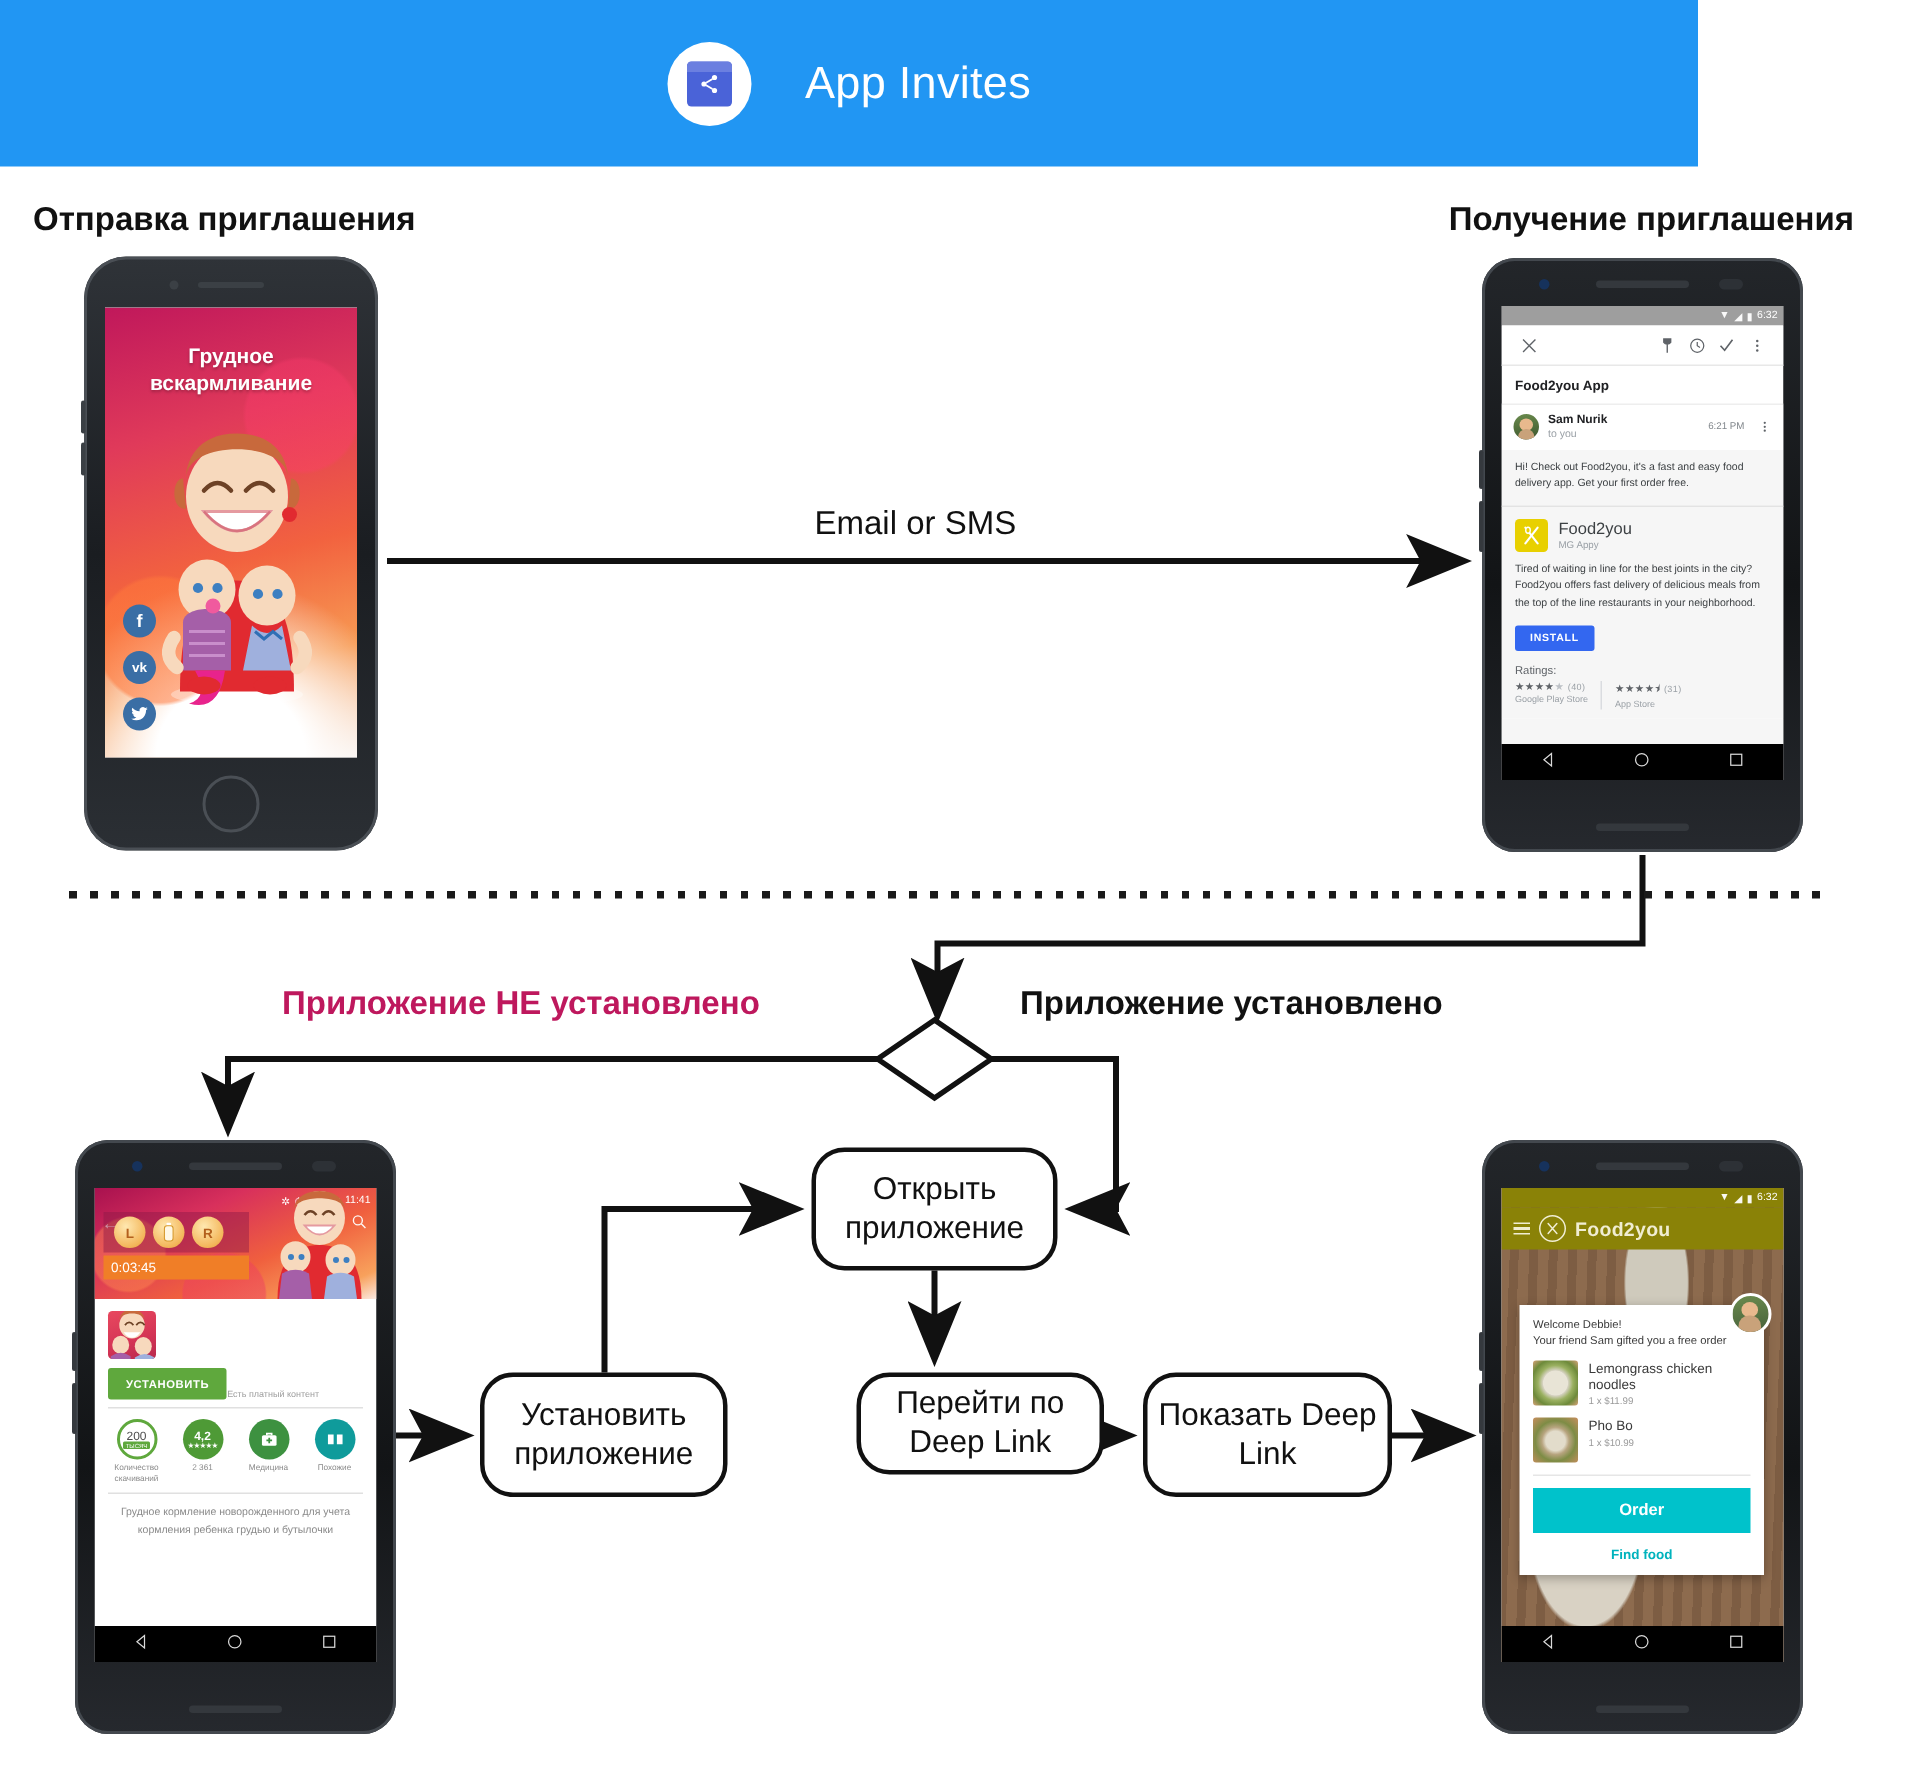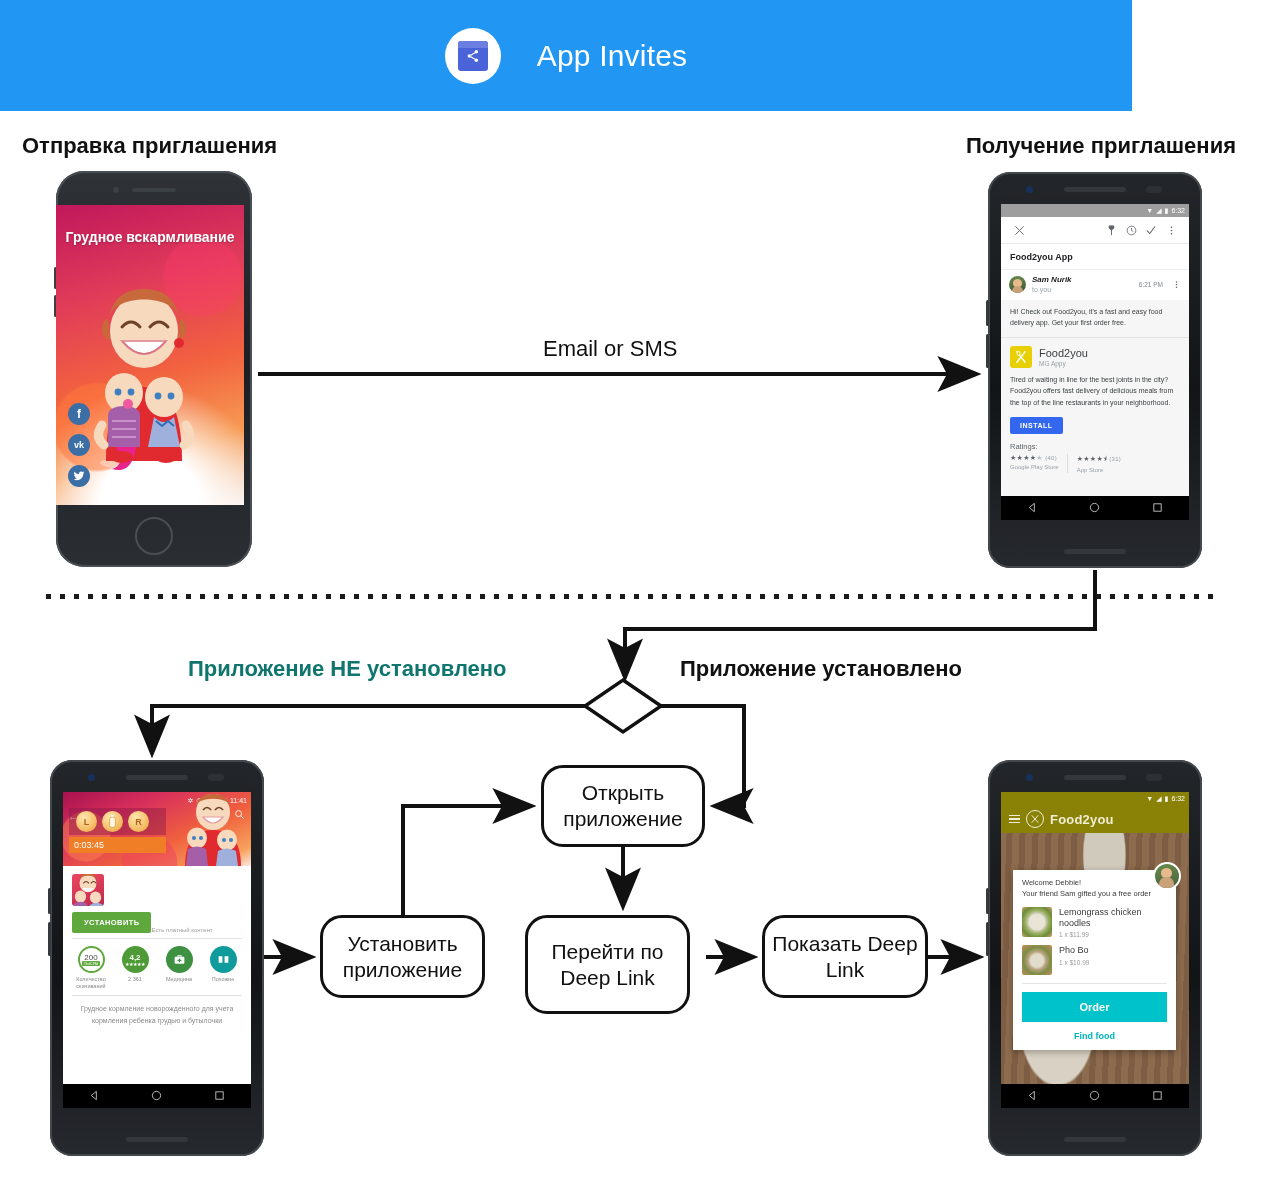--- a/index.html
+++ b/index.html
@@ -38,21 +38,21 @@
     width:196px;height:396px;border-radius:28px;
     background:linear-gradient(180deg,#2f3338 0%,#1a1d21 50%,#2b2f34 100%);
     box-shadow:0 0 0 2px #4a4f55 inset;
     padding:0;box-sizing:border-box;
   }
   .iphone .speaker{position:absolute;left:50%;top:17px;transform:translateX(-50%);
     width:44px;height:4px;border-radius:2px;background:#3b4045;}
   .iphone .cam{position:absolute;left:57px;top:16px;width:6px;height:6px;border-radius:50%;background:#3b4045;}
   .iphone .home{position:absolute;left:50%;bottom:12px;transform:translateX(-50%);
     width:34px;height:34px;border-radius:50%;border:2px solid #4a4f55;}
-  .iphone .screen{position:absolute;left:0;top:34px;width:188px;height:300px;overflow:hidden;background:#fff;}
+  .iphone .screen{position:absolute;left:14px;top:34px;width:168px;height:300px;overflow:hidden;background:#fff;}
   .iphone .sidebtn{position:absolute;left:-2px;width:3px;border-radius:2px;background:#3b4045;}
 
   
   .nexus{
     width:214px;height:396px;border-radius:22px;
     background:linear-gradient(180deg,#23262a 0%,#121416 55%,#26292e 100%);
     box-shadow:0 0 0 2px #43484e inset;
   }
   .nexus .speaker-top{position:absolute;left:50%;top:15px;transform:translateX(-50%);
     width:62px;height:5px;border-radius:3px;background:#34383d;}
@@ -97,21 +97,21 @@
   .gm-body{background:#fff;height:100%;display:flex;flex-direction:column;}
   .gm-toolbar{height:26px;display:flex;align-items:center;padding:0 8px;gap:0;border-bottom:1px solid #e8e8e8;background:#fff;}
   .gm-toolbar .sp{flex:1;}
   .gm-ic{width:20px;display:flex;align-items:center;justify-content:center;color:#5f6368;}
   .gm-subject{font-size:9px;font-weight:bold;color:#202124;padding:8px 9px 7px;border-bottom:1px solid #eee;}
   .gm-sender{display:flex;align-items:center;gap:6px;padding:5px 8px 6px;background:#fff;}
   .gm-avatar{width:17px;height:17px;border-radius:50%;flex:0 0 auto;overflow:hidden;
     background:linear-gradient(170deg,#6b8b4e 0%,#4e6b39 60%,#3d5530 100%);position:relative;}
   .gm-avatar::before{content:"";position:absolute;left:4px;top:3px;width:9px;height:8px;border-radius:50% 50% 45% 45%;background:#e8b98d;}
   .gm-avatar::after{content:"";position:absolute;left:3px;top:10px;width:11px;height:8px;border-radius:6px 6px 0 0;background:#c9a27a;}
-  .gm-sname{font-size:8px;font-weight:bold;color:#202124;line-height:1.3;font-style:italic;}
+  .gm-sname{font-size:8px;font-weight:bold;color:#202124;line-height:1.3;}
   .gm-sto{font-size:7px;color:#9aa0a6;line-height:1.3;}
   .gm-time{font-size:6.5px;color:#80868b;margin-left:auto;padding-right:3px;}
   .gm-msg{font-size:7px;color:#3c4043;line-height:1.55;padding:7px 9px 8px;background:#f6f6f6;}
   .gm-card{background:#f6f6f6;padding:0 9px 6px;border-top:1px solid #e3e3e3;margin:0 0 0 0;}
   .gm-approw{display:flex;align-items:center;gap:7px;padding:8px 0 4px;}
   .gm-appicon{width:22px;height:22px;border-radius:3px;background:#e8d000;
     display:flex;align-items:center;justify-content:center;flex:0 0 auto;}
   .gm-appname{font-size:11px;color:#3c4043;line-height:1.15;}
   .gm-appdev{font-size:6.5px;color:#9aa0a6;}
   .gm-appdesc{font-size:7px;color:#3c4043;line-height:1.6;padding:2px 0 6px;}
@@ -124,30 +124,30 @@
   .gm-stars{font-size:7px;color:#5f6368;letter-spacing:.3px;white-space:nowrap;}
   .gm-stars .dim{color:#bdc1c6;}
   .gm-ratcount{font-size:6px;color:#9aa0a6;}
   .gm-ratstore{font-size:6px;color:#9aa0a6;padding-top:2px;}
 
   
   #dotted-sep{position:absolute;left:46px;top:594px;width:1172px;height:5px;
     background-image:repeating-linear-gradient(to right,#1a1a1a 0 5px,transparent 5px 14px);}
 
   
-  #label-not-installed{position:absolute;left:188px;top:656px;font-size:22px;font-weight:bold;color:#0f766e;white-space:nowrap;text-align:right;}
+  #label-not-installed{position:absolute;left:188px;top:656px;font-size:22px;font-weight:bold;color:#be185d;white-space:nowrap;text-align:right;}
   #label-installed{position:absolute;left:680px;top:656px;font-size:22px;font-weight:bold;color:#111;white-space:nowrap;}
 
   
   .fbox{position:absolute;border:3px solid #111;border-radius:22px;background:#fff;
     display:flex;align-items:center;justify-content:center;text-align:center;
     font-size:21px;color:#111;line-height:1.22;box-sizing:border-box;}
   #box-open{left:541px;top:765px;width:164px;height:82px;}
   #box-install{left:320px;top:915px;width:165px;height:83px;}
-  #box-deeplink{left:525px;top:915px;width:165px;height:99px;}
+  #box-deeplink{left:571px;top:915px;width:165px;height:68px;}
   #box-show{left:762px;top:915px;width:166px;height:83px;}
 
   
   #p-store{left:50px;top:760px;}
   .ps-screen{display:flex;flex-direction:column;height:100%;background:#fff;}
   .ps-hero{height:74px;position:relative;overflow:hidden;
     background:
       radial-gradient(circle at 46% 96%, rgba(236,64,96,.5) 0 22%, transparent 23%),
       radial-gradient(circle at 12% 60%, rgba(255,138,80,.45) 0 14%, transparent 15%),
       linear-gradient(155deg,#a8114f 0%,#d8305c 30%,#f0603e 62%,#f8a15c 88%,#fbe9e2 100%);

